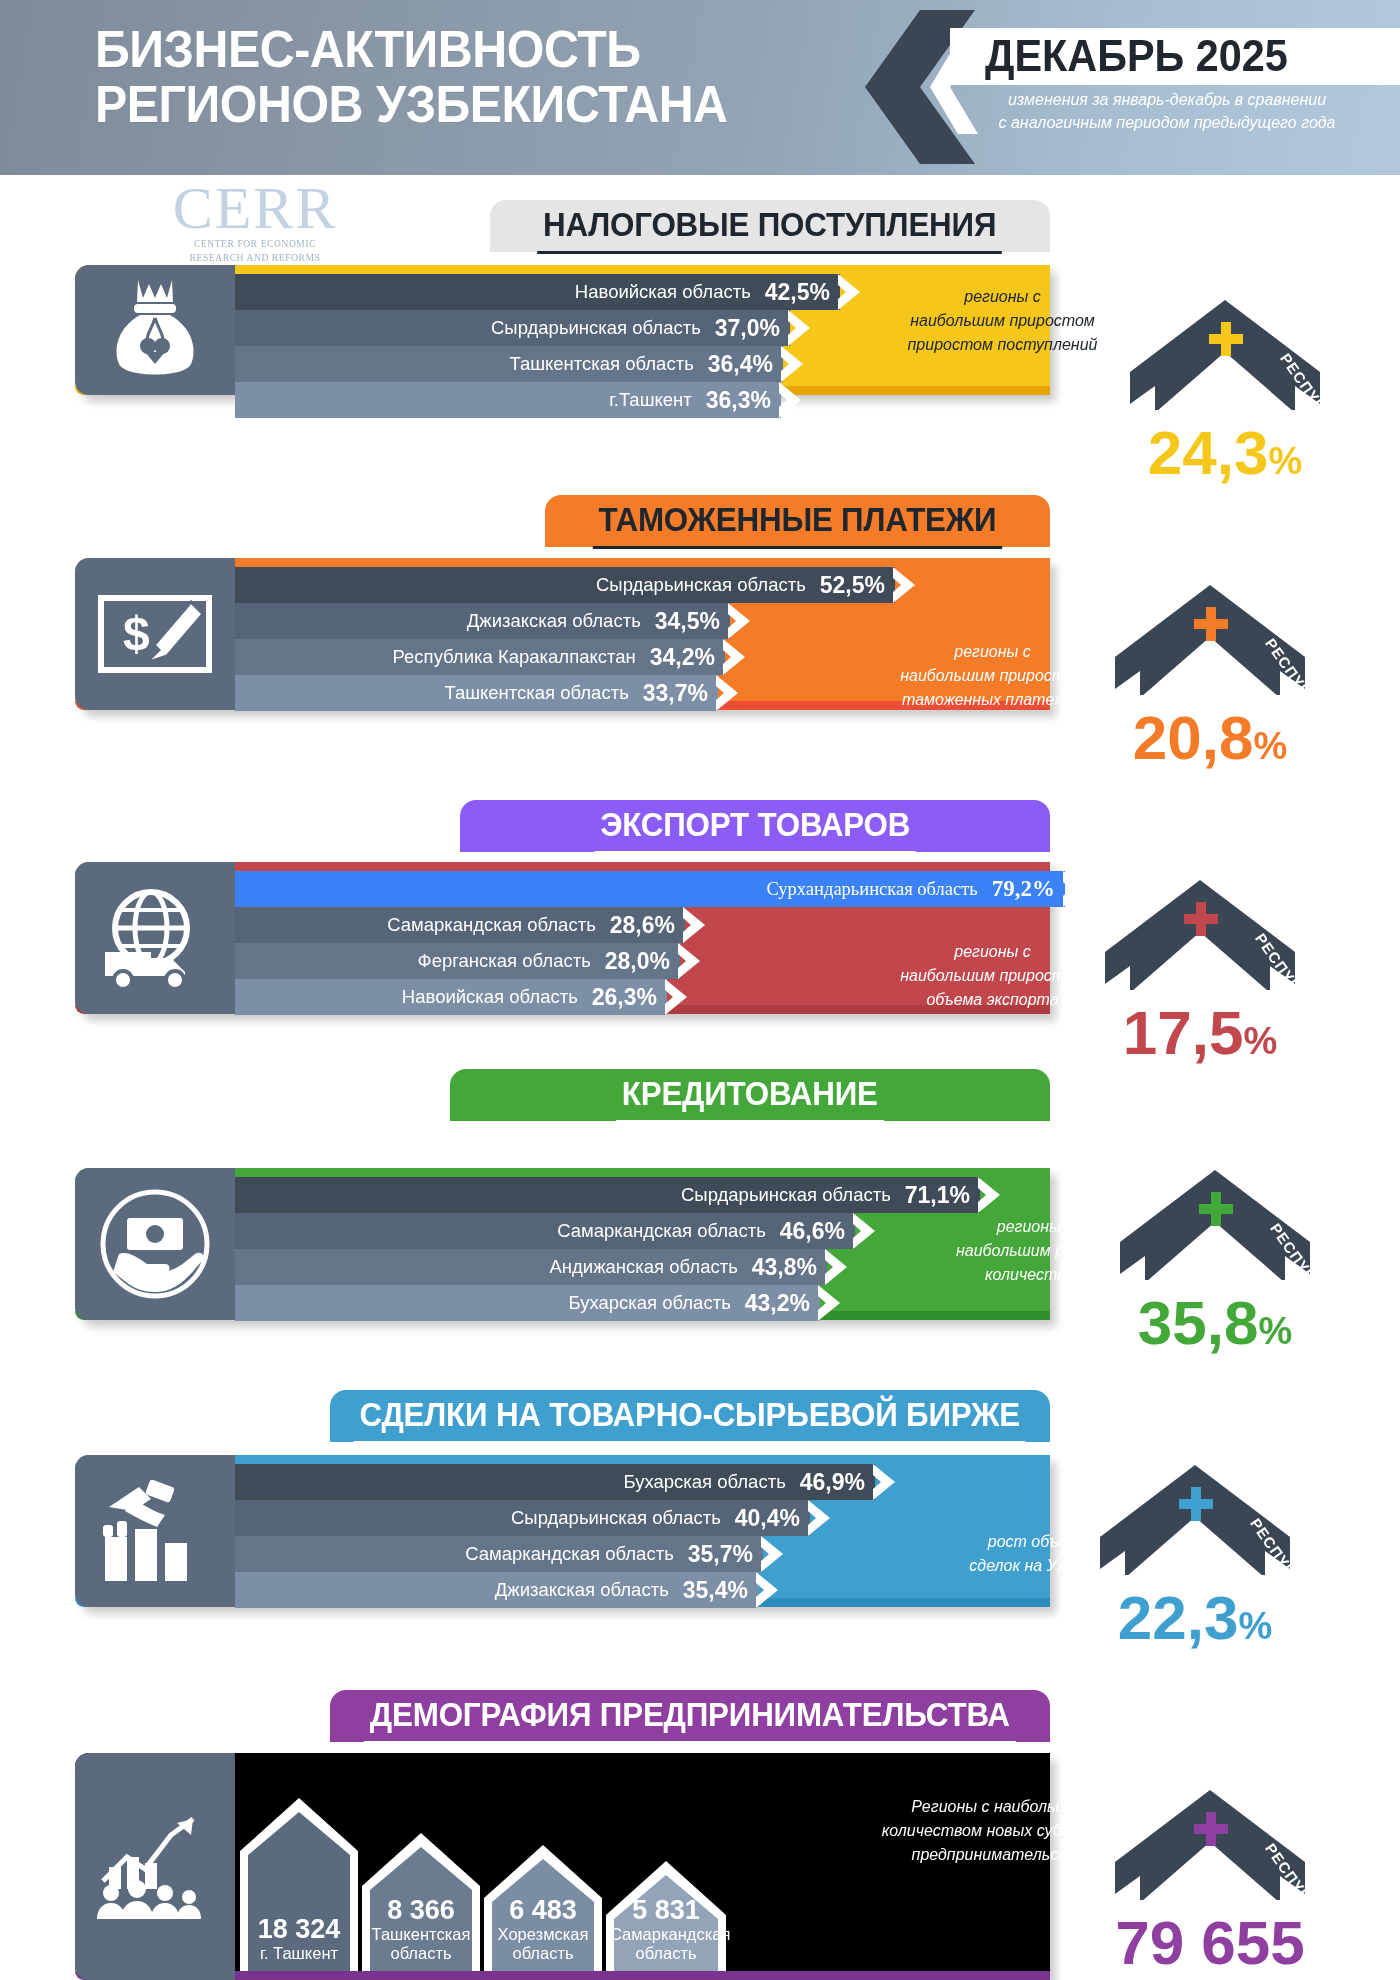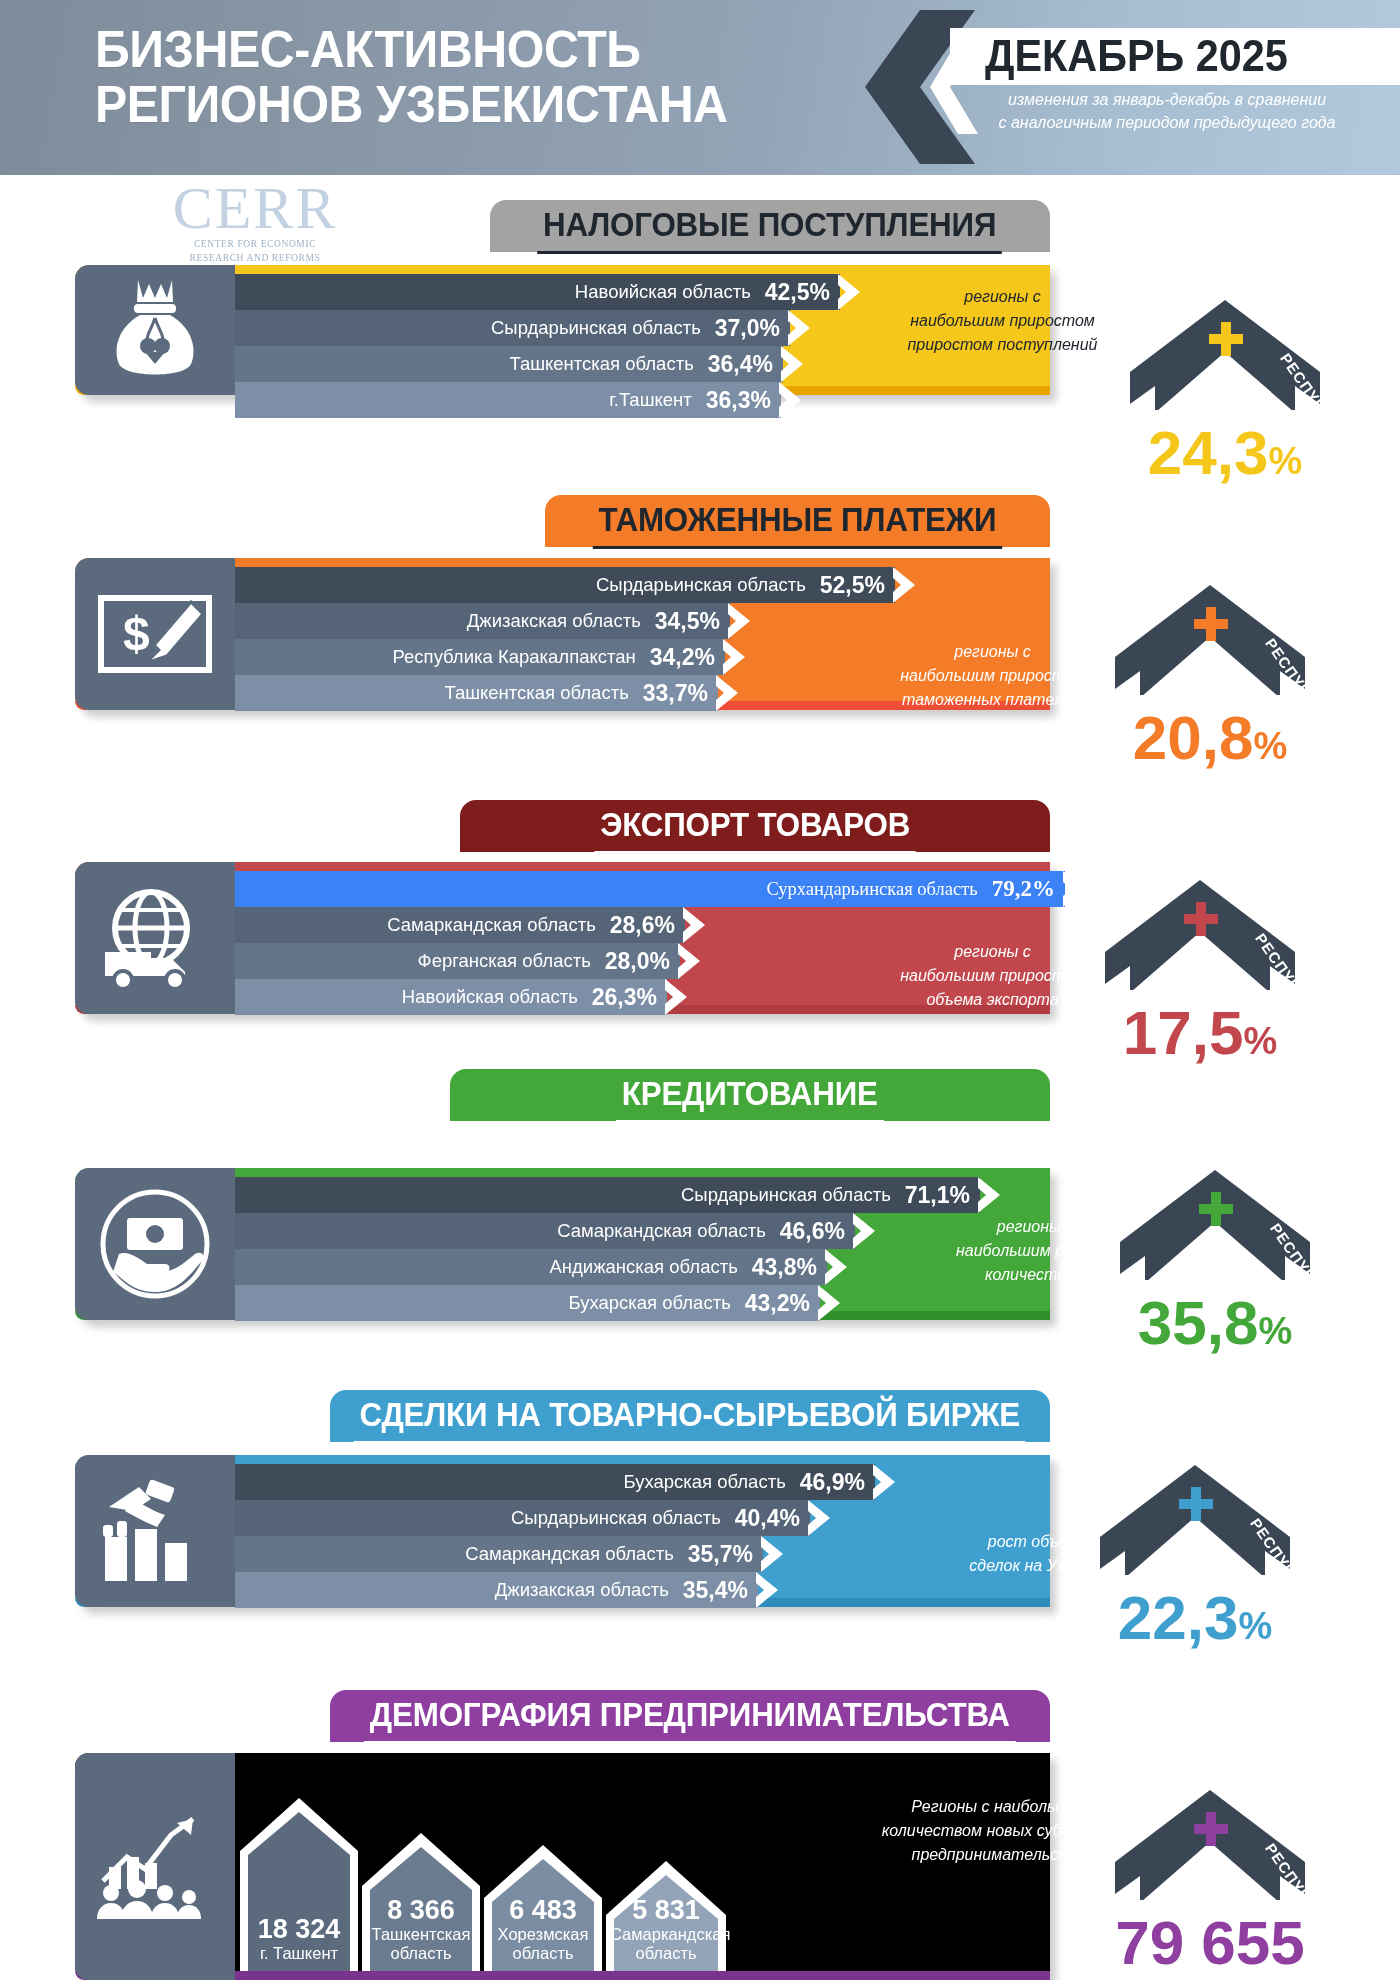--- a/index.html
+++ b/index.html
@@ -265,21 +265,21 @@
   </div>
 
   <div class="cerr">
     <div class="mark">CERR</div>
     <div class="sub">CENTER FOR ECONOMIC</div>
     <div class="sub">RESEARCH AND REFORMS</div>
   </div>
 
   <div id="sections">
       <div class="section">
-        <div class="banner" style="left: 490px; top: 200px; width: 560px; background: #a3a3a3; color: rgb(31, 38, 45);"><span class="btxt">НАЛОГОВЫЕ ПОСТУПЛЕНИЯ</span></div>
+        <div class="banner" style="left: 490px; top: 200px; width: 560px; background: #e5e5e5; color: rgb(31, 38, 45);"><span class="btxt">НАЛОГОВЫЕ ПОСТУПЛЕНИЯ</span></div>
         <div class="body" style="top: 265px; height: 130px; background: rgb(245, 199, 26);">
           <div style="position: absolute; left: 0px; bottom: 0px; width: 100%; height: 9px; background: rgb(232, 164, 0); border-radius: 0px 0px 0px 14px;"></div>
           <div class="iconbox">
             <span class="icon">
               <svg width="96" height="104" viewBox="0 0 96 104">
     <path d="M31 2 L36 20 L42 6 L48 20 L54 6 L60 20 L65 2 L66 24 L30 24 Z" fill="#fff"></path>
     <rect x="27" y="26" width="42" height="9" rx="4" fill="#fff"></rect>
     <path d="M33 37 C10 50 6 72 12 86 C18 100 78 100 84 86 C90 72 86 50 63 37 Z" fill="#fff"></path>
     <path d="M48 40 C44 52 40 56 40 62" stroke="#5b6b7d" stroke-width="3" fill="none"></path>
     <path d="M48 40 C52 52 56 56 56 62" stroke="#5b6b7d" stroke-width="3" fill="none"></path>
@@ -391,21 +391,21 @@
           <svg width="230" height="120" viewBox="0 0 230 120" style="position:absolute;left:0;top:0;z-index:1">
        <polygon points="115,0 210,72 210,104 185,86 185,110 45,110 45,86 20,104 20,72" fill="#3b4654"></polygon>
      </svg>
      <span class="rep-plus" style="color:#f47b28"></span>
      <div class="rep-mtn"></div>
      <div class="rep-word">РЕСПУБЛИКА</div>
      <div class="rep-num" style="color:#f47b28">20,8<span class="pc">%</span></div>
         </div>
       </div>
       <div class="section">
-        <div class="banner" style="left: 460px; top: 800px; width: 590px; background: #7f1d1d; color: rgb(255, 255, 255);"><span class="btxt">ЭКСПОРТ ТОВАРОВ</span></div>
+        <div class="banner" style="left: 460px; top: 800px; width: 590px; background: #8b5cf6; color: rgb(255, 255, 255);"><span class="btxt">ЭКСПОРТ ТОВАРОВ</span></div>
         <div class="body" style="top: 862px; height: 152px; background: rgb(193, 71, 76);">
           <div style="position: absolute; left: 0px; bottom: 0px; width: 100%; height: 9px; background: rgb(176, 59, 65); border-radius: 0px 0px 0px 14px;"></div>
           <div class="iconbox">
             <span class="icon">
               <svg width="112" height="104" viewBox="0 0 112 104">
     <circle cx="52" cy="42" r="36" fill="none" stroke="#fff" stroke-width="6"></circle>
     <ellipse cx="52" cy="42" rx="16" ry="36" fill="none" stroke="#fff" stroke-width="5"></ellipse>
     <line x1="16" y1="42" x2="88" y2="42" stroke="#fff" stroke-width="5"></line>
     <line x1="22" y1="24" x2="82" y2="24" stroke="#fff" stroke-width="4"></line>
     <line x1="22" y1="60" x2="82" y2="60" stroke="#fff" stroke-width="4"></line>

